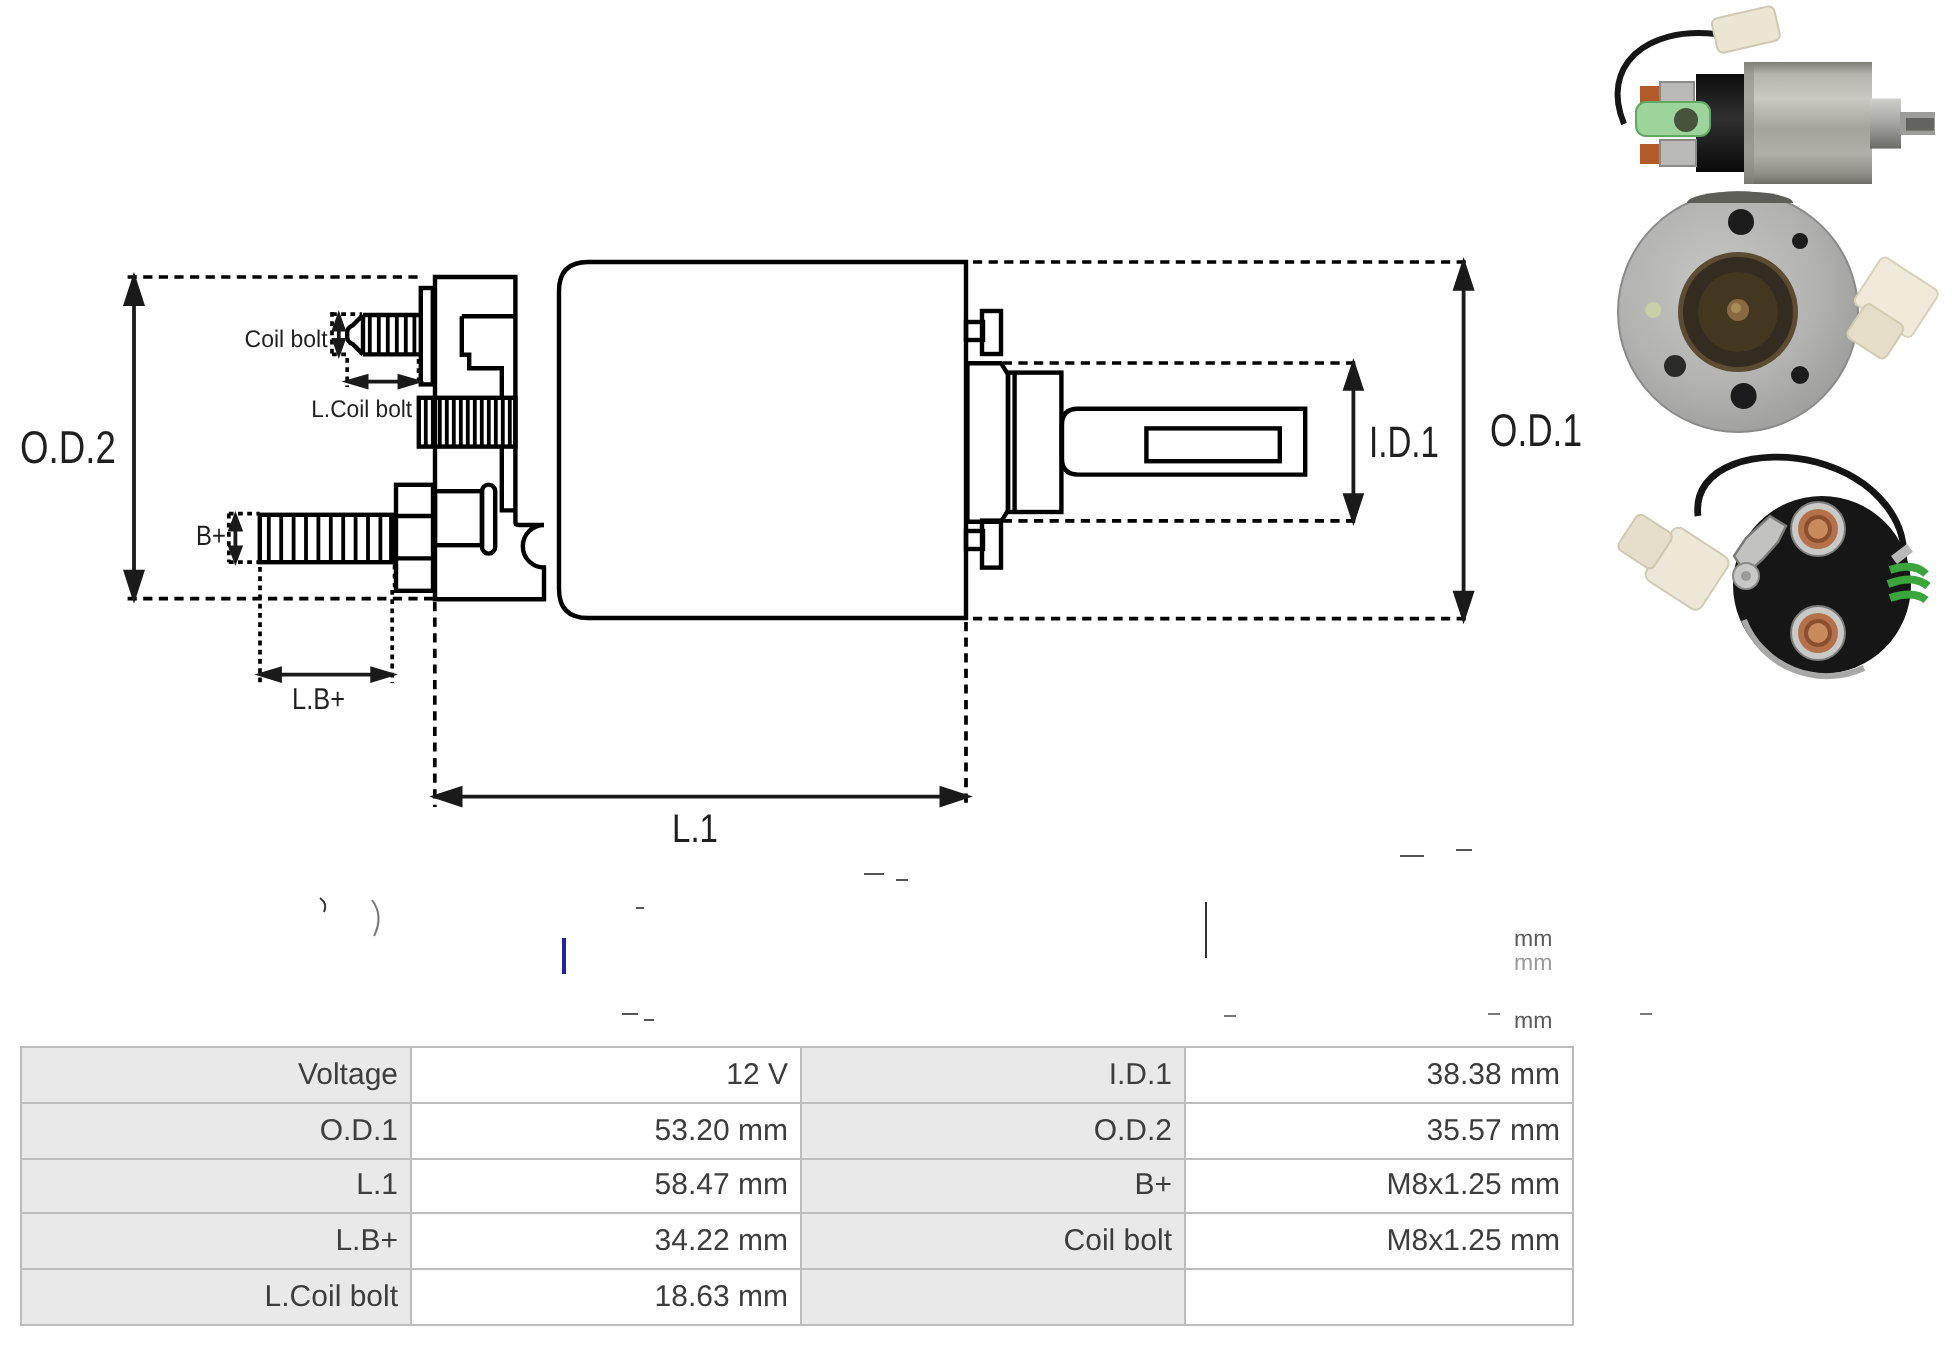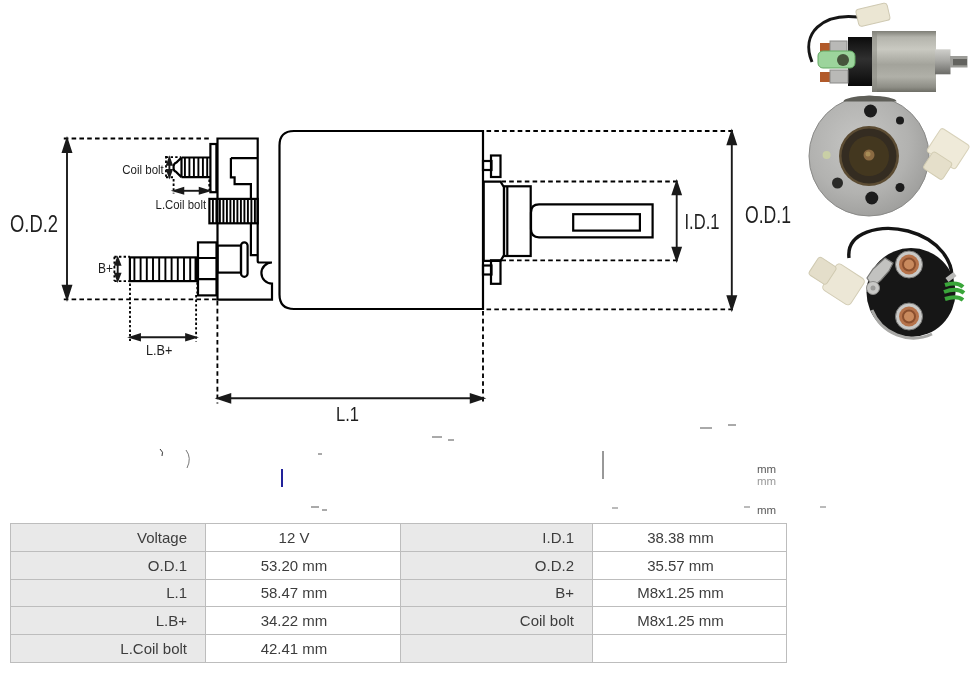--- a/index.html
+++ b/index.html
@@ -1,22 +1,22 @@
 <!DOCTYPE html>
 <html><head><meta charset="utf-8">
 <style>
 html,body{margin:0;padding:0;background:#fff;}
 body{width:976px;height:675px;font-family:"Liberation Sans",sans-serif;}
 #root{position:relative;width:976px;height:675px;overflow:hidden;background:#fff;}
 #draw{position:absolute;left:0;top:0;}
 #tblwrap{position:absolute;left:10px;top:523px;}
 table{border-collapse:collapse;table-layout:fixed;}
-td{border:1px solid #bdbdbd;font-size:15px;color:#3d3d3d;text-align:right;padding:0 18px 0 0;height:26.8px;overflow:hidden;white-space:nowrap;}
+td{border:1px solid #bdbdbd;font-size:15px;color:#3d3d3d;text-align:right;padding:0 6px 0 0;height:26.8px;overflow:hidden;white-space:nowrap;}
 td.l{background:#e9e9e9;}
-td.v{background:#fff;text-align:center;}
+td.v{background:#fff;}
 </style></head>
 <body>
 <div id="root">
 <svg id="draw" width="976" height="675" viewBox="0 0 976 675">
 
 <g stroke="#000" fill="none" stroke-width="2.2">
 
   <path d="M294,131 H483 V309 H294 Q279.5,309 279.5,294.5 V145.5 Q279.5,131 294,131 Z"></path>
 
   <path d="M217.5,299.6 V223.3 M217.5,198.9 V138.5 H257.7 V261 Q257.7,262.5 259.2,262.5 H272 A10.6,10.6 0 0 0 272,283.7 V299.6 H217.5 Z"></path>
@@ -253,19 +253,19 @@
             <td class="v">M8x1.25 mm</td>
           </tr>
 <tr>
             <td class="l">L.B+</td>
             <td class="v">34.22 mm</td>
             <td class="l">Coil bolt</td>
             <td class="v">M8x1.25 mm</td>
           </tr>
 <tr>
             <td class="l">L.Coil bolt</td>
-            <td class="v">42.41 mm</td>
+            <td class="v">18.63 mm</td>
             <td class="l"></td>
             <td class="v"></td>
           </tr>
 </tbody>
       </table>
 </div>
 </div>
 </body></html>

